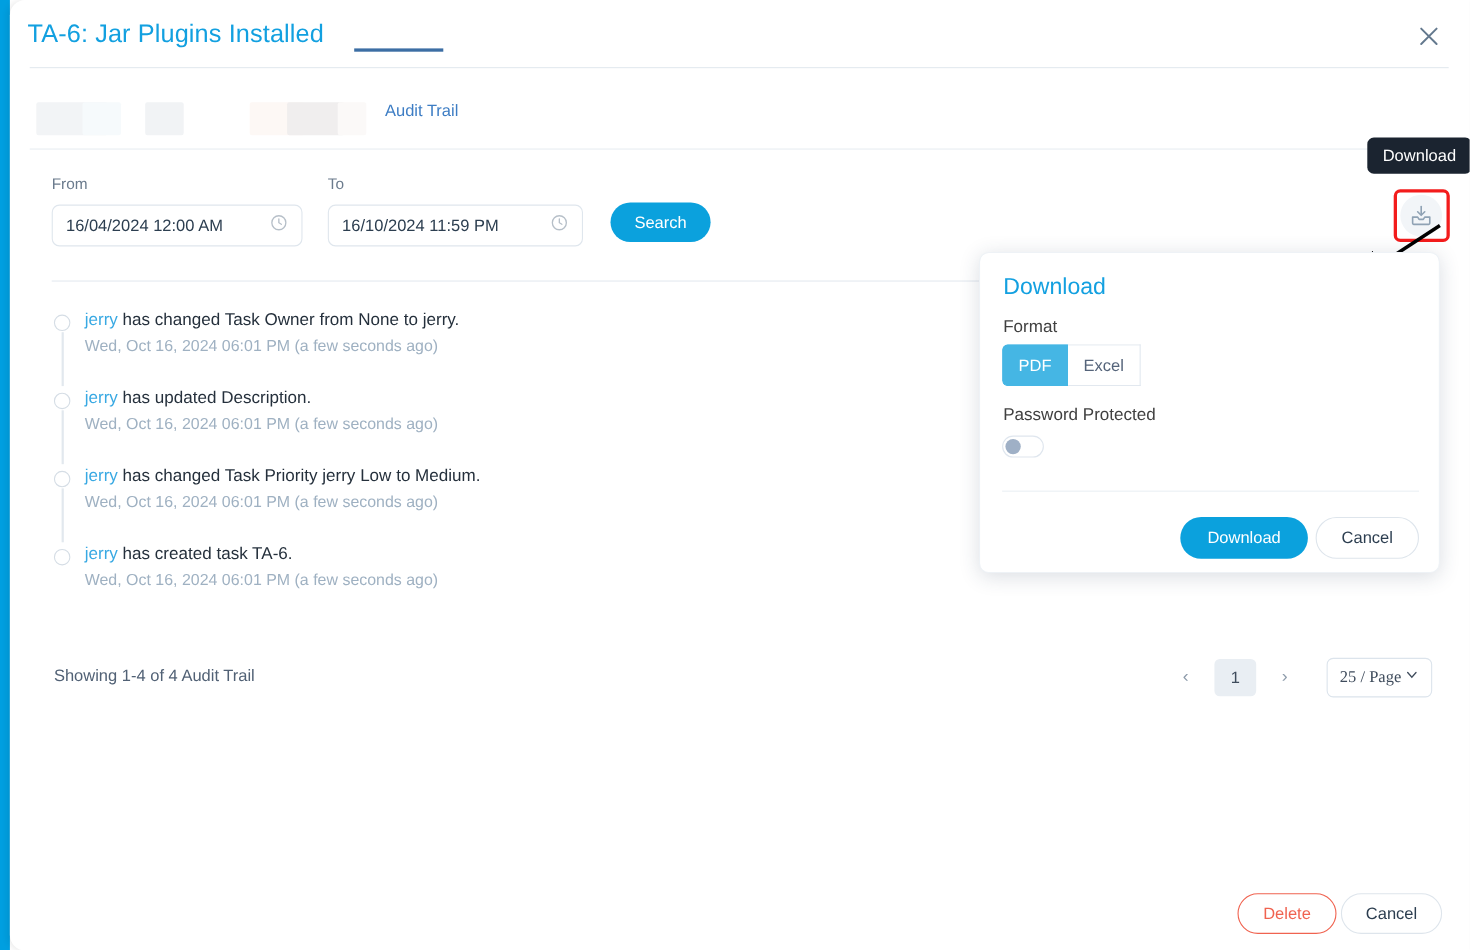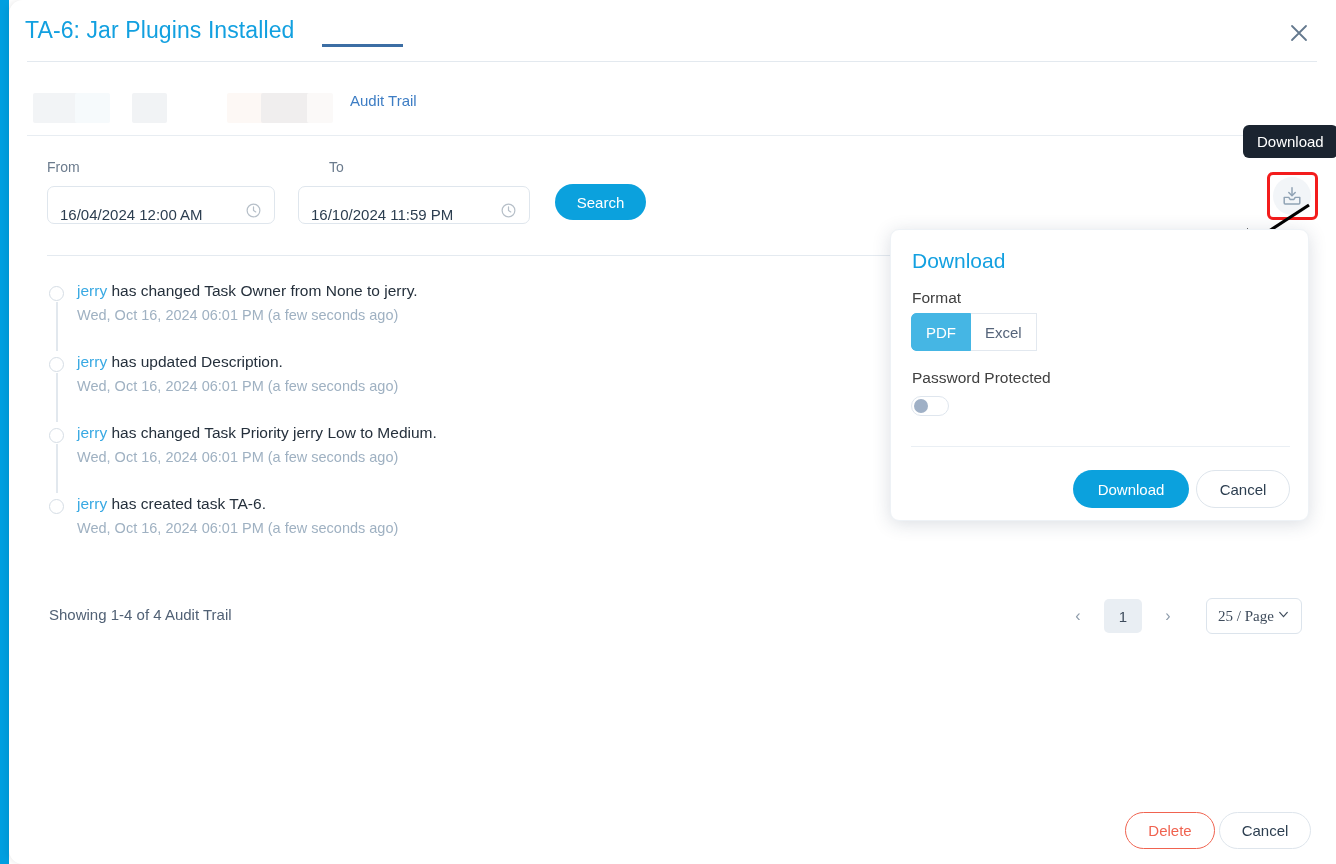--- a/index.html
+++ b/index.html
@@ -80,21 +80,21 @@
   .field-label {
     position: absolute;
     font-size: 14px; color: #6b7b8d;
   }
   .date-input {
     position: absolute;
     height: 38px;
     background: #fff;
     border: 1px solid #dfe6ed;
     border-radius: 7px;
-    display: flex; align-items: flex-end;
+    display: flex; align-items: center;
     padding: 0 12px;
     cursor: text;
   }
   .date-input .val {
     font-size: 15px; color: #2c3e50;
     flex: 1;
   }
   .clock-icon { flex: 0 0 auto; opacity: .55; }
   .search-btn {
     position: absolute; left: 546px; top: 184px;
@@ -322,21 +322,21 @@
     <div class="date-input" style="left:38px;top:186px;width:228px;">
       <span class="val">16/04/2024 12:00 AM</span>
       <span class="clock-icon">
         <svg width="17" height="17" viewBox="0 0 24 24" fill="none" stroke="#7b8b9c" stroke-width="1.7">
           <circle cx="12" cy="12" r="9"></circle>
             <path d="M12 7v5l3.2 2" stroke-linecap="round"></path>
         </svg>
       </span>
     </div>
 
-    <div class="field-label" style="left:289px;top:159px;margin-left:31px;">To</div>
+    <div class="field-label" style="left:289px;top:159px;">To</div>
     <div class="date-input" style="left:289px;top:186px;width:232px;">
       <span class="val">16/10/2024 11:59 PM</span>
       <span class="clock-icon">
         <svg width="17" height="17" viewBox="0 0 24 24" fill="none" stroke="#7b8b9c" stroke-width="1.7">
           <circle cx="12" cy="12" r="9"></circle>
             <path d="M12 7v5l3.2 2" stroke-linecap="round"></path>
         </svg>
       </span>
     </div>
 

